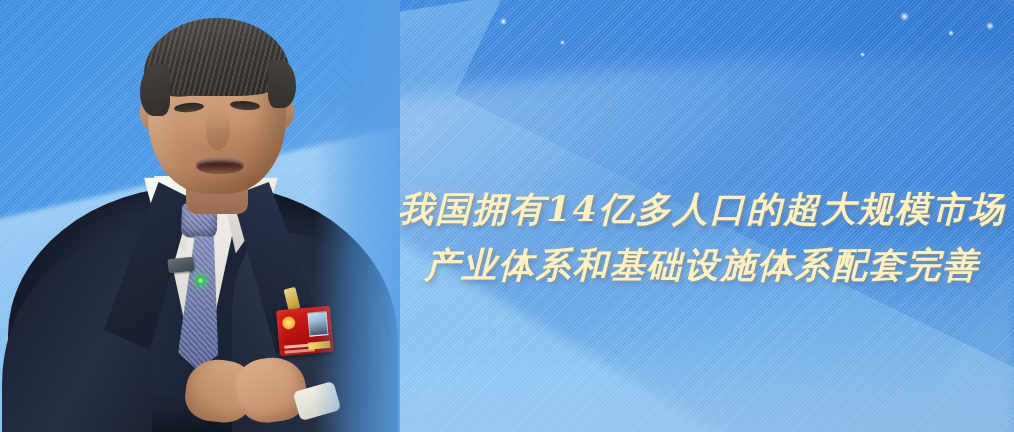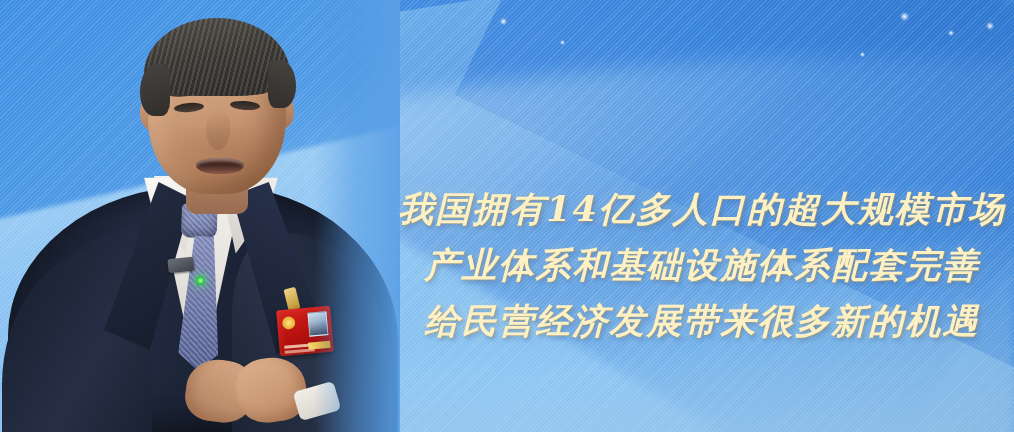--- a/index.html
+++ b/index.html
@@ -441,16 +441,15 @@
     <div class="hand-r"></div>
     <div class="hand-l"></div>
     <div class="cuff"></div>
 
     <div class="person-fade"></div>
   </div>
 
   <div class="textblock">
     <div class="quote q1">我国拥有14亿多人口的超大规模市场</div>
     <div class="quote q2">产业体系和基础设施体系配套完善</div>
-    <div class="quote q3">给民营经济发展带来很多新的机遇</div>
   </div>
 
 </div>
 
 </body></html>

